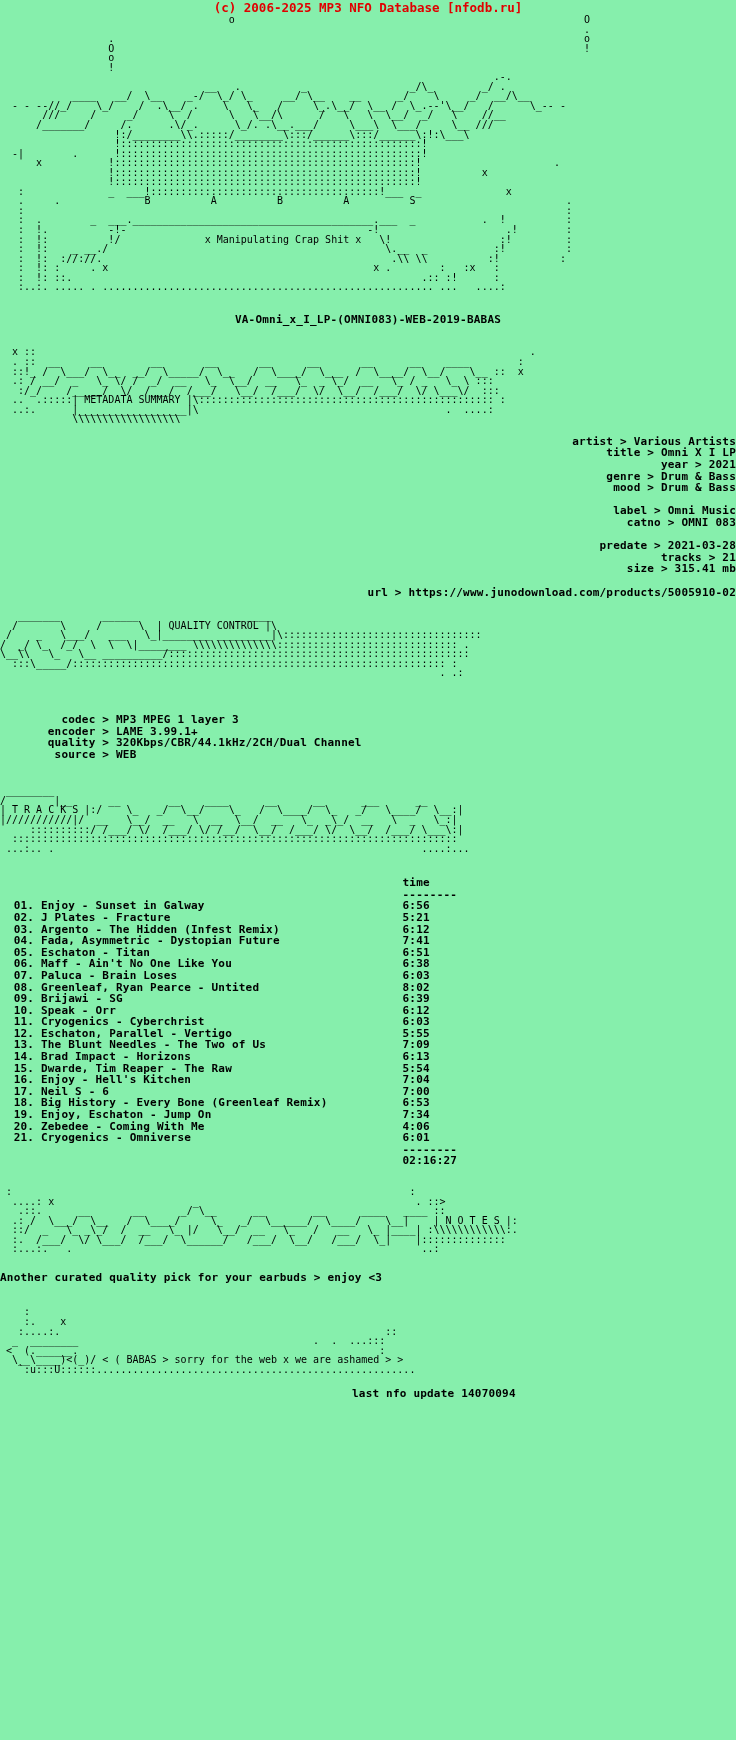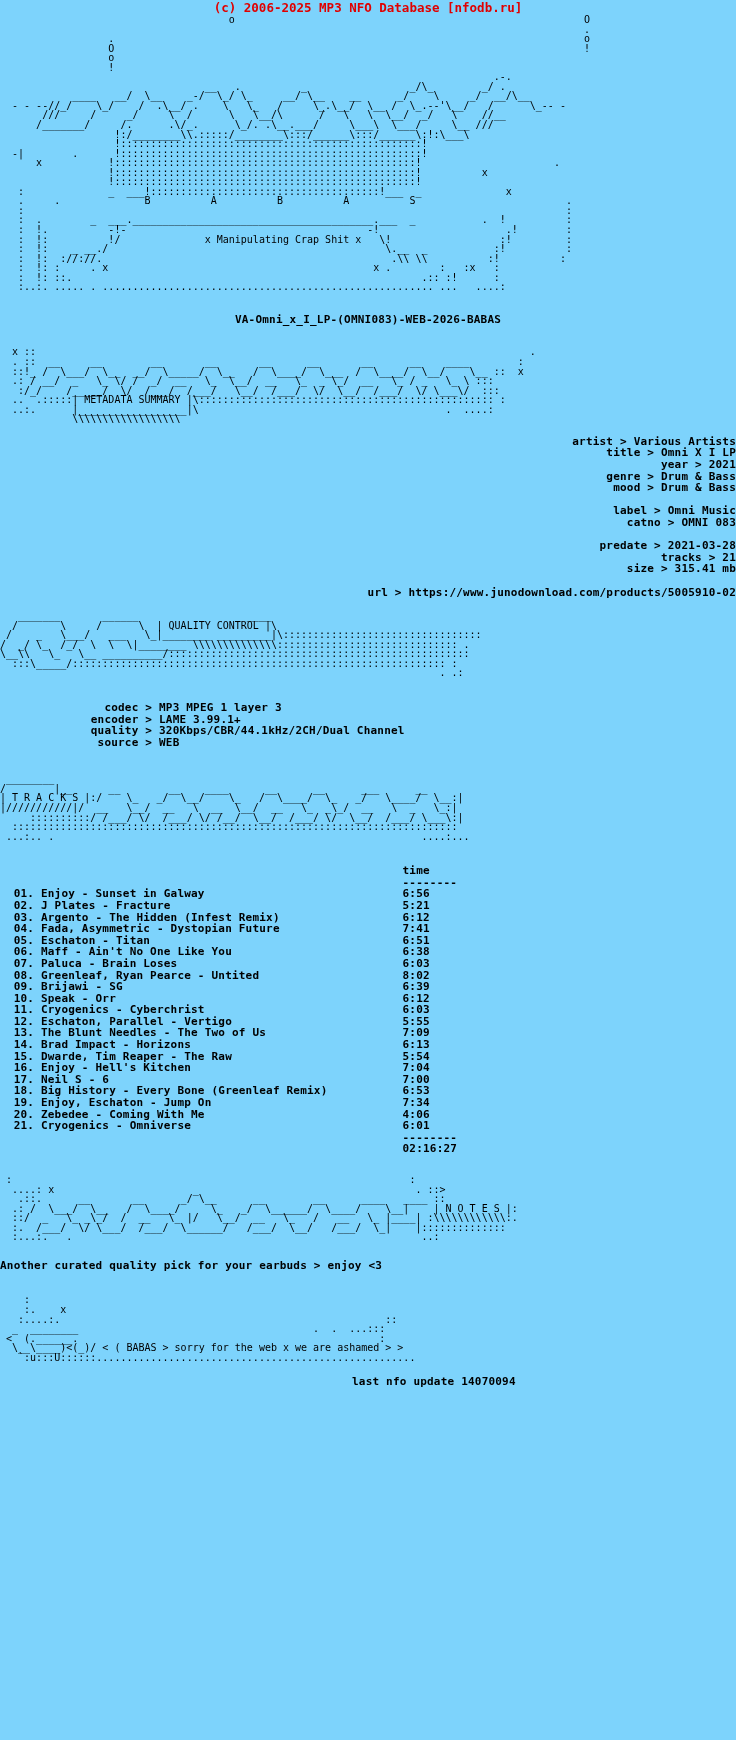--- a/index.html
+++ b/index.html
@@ -10,21 +10,21 @@
   body {
     width: 736px;
     height: 1740px;
     overflow: hidden;
     font-family: "DejaVu Sans Mono", "Liberation Mono", monospace;
   }
   #nfo-root {
     width: 736px;
     height: 1740px;
     position: relative;
-    background: #7dd3fc;
+    background: #86efac;
   }
   .header-line {
     text-align: center;
     color: #e00000;
     font-family: "DejaVu Sans Mono", "Liberation Mono", monospace;
     font-size: 12.5px;
     font-weight: bold;
     line-height: 14px;
     padding-top: 1px;
     letter-spacing: 0px;
@@ -84,21 +84,21 @@
    :                                                                                          :
    :  .        _  ___.________________________________________.___  _           .  !          :
    :  !.          -!-                                        -!                     .!        :
    :  !:          !/              x Manipulating Crap Shit x   \!                  :!         :
    :  !:    _ __./                                              \.__  _           :!          :
    :  !:  ://://.                                                .\\ \\          :!          :
    :  !: :     . x                                            x .        :   :x   :
    :  !: ::.                                                          .:: :!      :
    :..:. ..... . ....................................................... ...   ....:</pre>
 
-  <pre class="body-text" style="margin-top:22px; text-align:center;">VA-Omni_x_I_LP-(OMNI083)-WEB-2026-BABAS</pre>
+  <pre class="body-text" style="margin-top:22px; text-align:center;">VA-Omni_x_I_LP-(OMNI083)-WEB-2019-BABAS</pre>
 
   <pre class="art" style="margin-top:22px;">  x ::                                                                                  .
   . ::  __     __        __       __       __      __       __      __    ____        :
   ::!_ /  \___/  \__  __/  \_____/  \__   /  \____/  \___  /  \____/  \__/    \__ ::  x
   .: / __/  _   \_ \/ /  _/  __   \_  \__/  __   \_  _ \_/  __   \_ / _   \_ \ :::
    :/_/    /_____/  \/  /___/  /___/   \__/  /___/  \/  \__/  /___/  \/ \___\/  :::
   ..  .:::::| METADATA SUMMARY |\::::::::::::::::::::::::::::::::::::::::::::::::: :
   ..:.      |__________________|\                                         .  ....:
             \\\\\\\\\\\\\\\\\\</pre>
 
@@ -118,21 +118,21 @@
            url &gt; https://www.junodownload.com/products/5005910-02</pre>
 
   <pre class="art" style="margin-top:13px;">   _______       ______                  ____
   /       \     /      \  | QUALITY CONTROL |\
  /    _   \___/   ___   \_|________ _________|\:::::::::::::::::::::::::::::::::
 /  _/ \_  /_/  \  \  \|________ \\\\\\\\\\\\\\:::::::::::::::::::::::::::::: .
 \__\\   \_   \__ __________/::::::::::::::::::::::::::::::::::::::::::::::::::
   :::\_____/:::::::::::::::::::::::::::::::::::::::::::::::::::::::::::::: :
                                                                          . .:</pre>
 
-  <pre class="body-text" style="margin-top:24px;padding-left:43px;">         codec &gt; MP3 MPEG 1 layer 3
+  <pre class="body-text" style="margin-top:36px;">         codec &gt; MP3 MPEG 1 layer 3
        encoder &gt; LAME 3.99.1+
        quality &gt; 320Kbps/CBR/44.1kHz/2CH/Dual Channel
         source &gt; WEB</pre>
 
   <pre class="art" style="margin-top:26px;"> ________
 /        |__      __        __    ____      __      __      ___      __
 | T R A C K S |:/    \_   _/  \__/    \_   /  \____/  \_   _/   \____/  \__:|
 |///////////|/  __   \__/  __   \  __  \__/  __   \_  _\_/  __   \  _   \_:|
      ::::::::::/ /___/ \/  /___/ \/ /__/  \__/  /___/ \/  \__/  /___/ \___\:|
   ::::::::::::::::::::::::::::::::::::::::::::::::::::::::::::::::::::::::::

